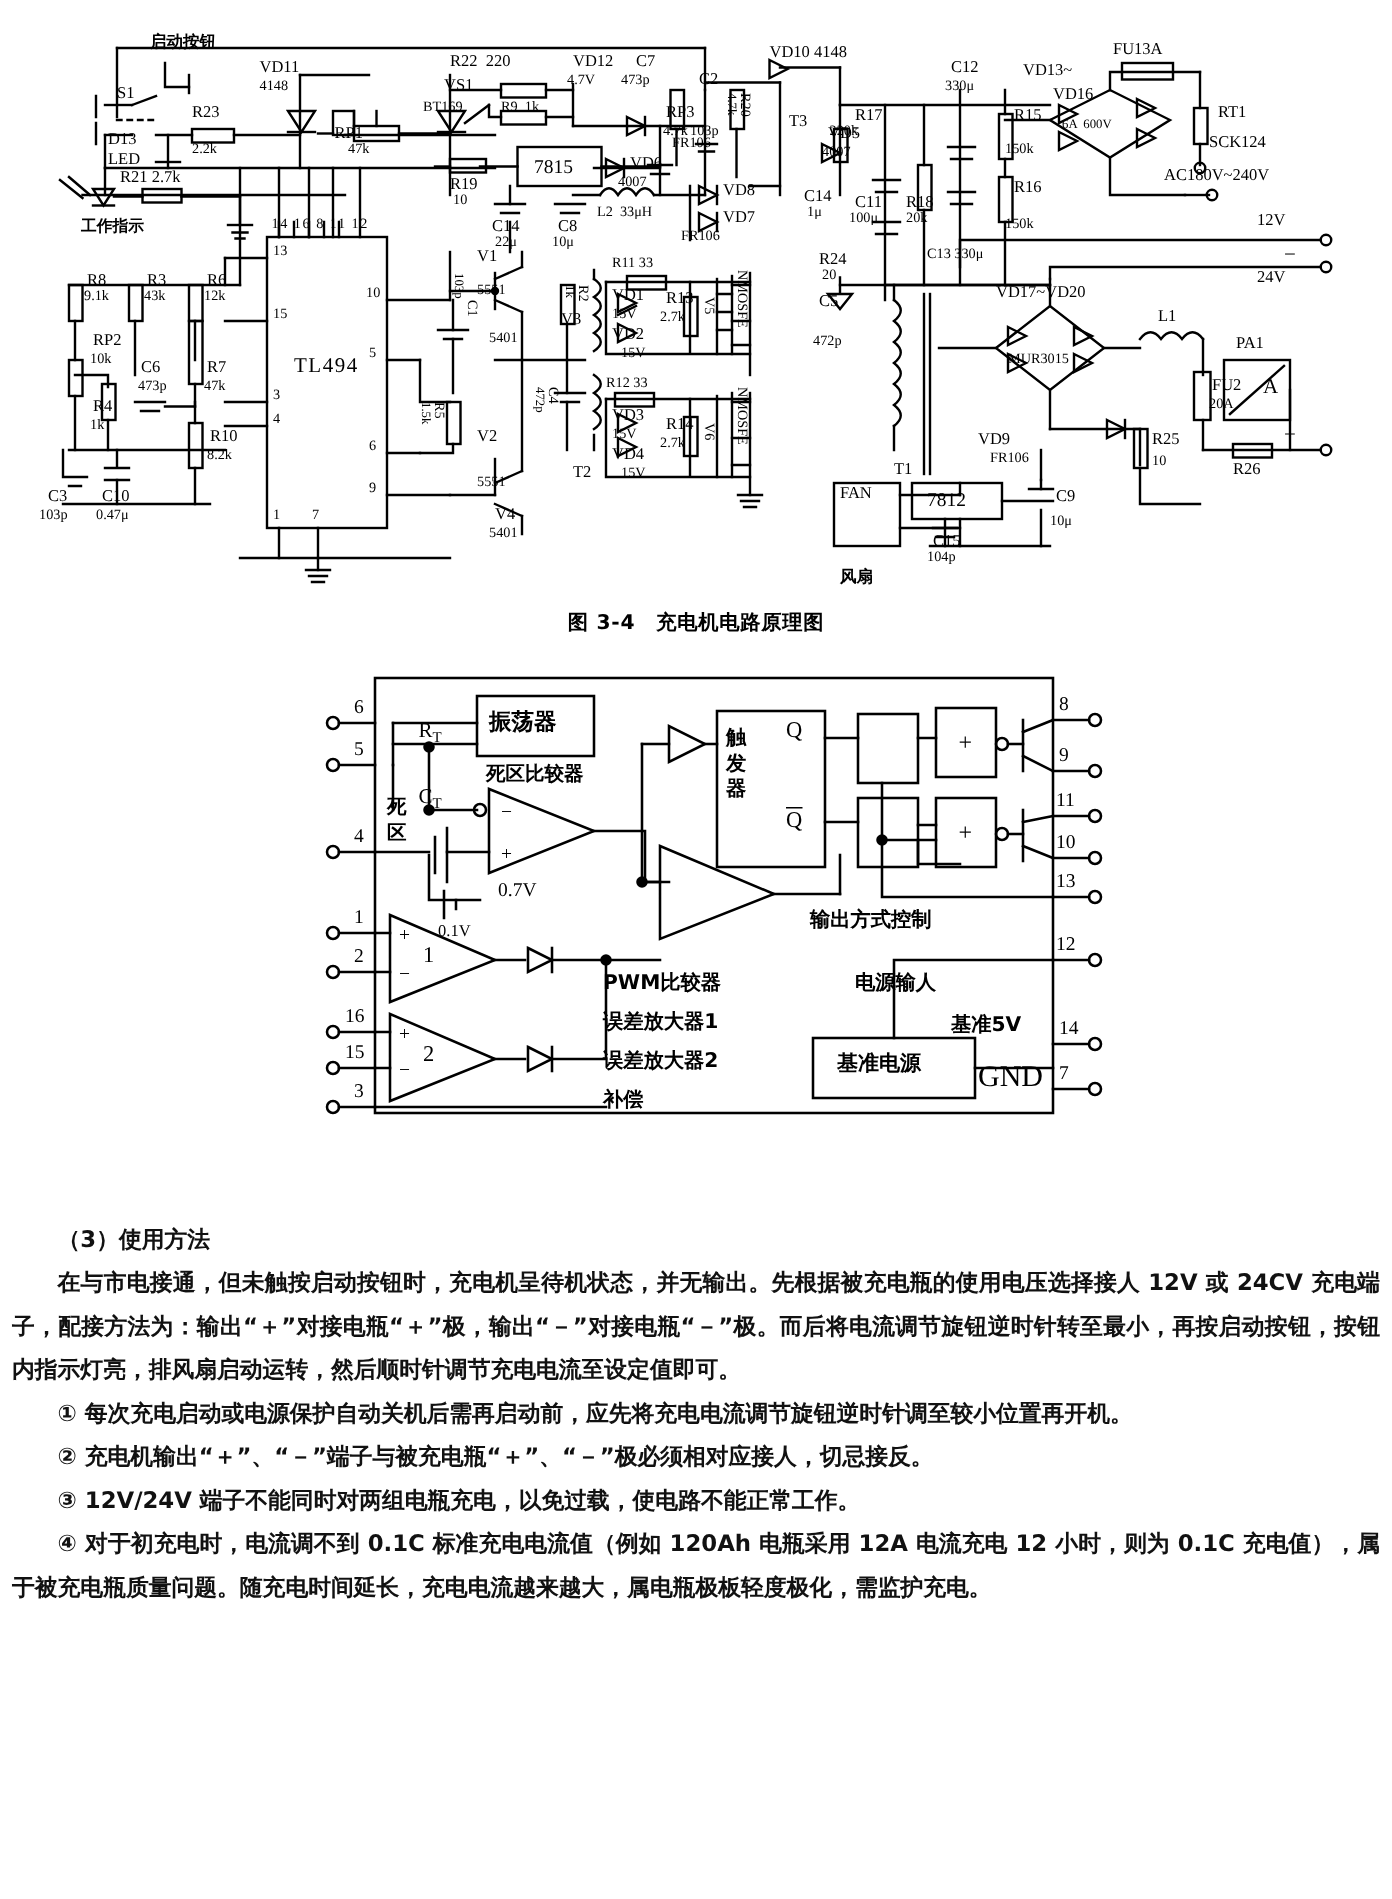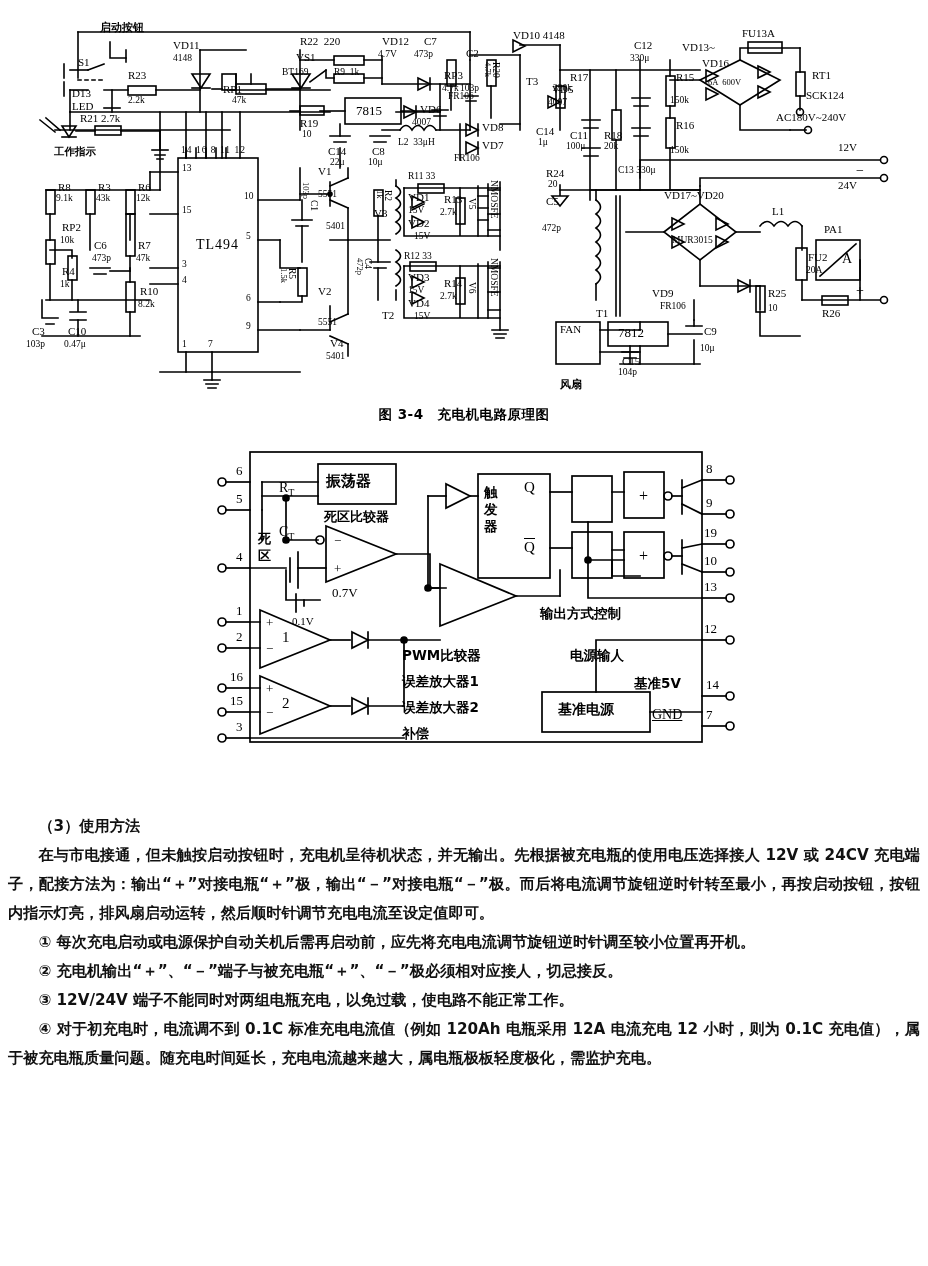--- a/index.html
+++ b/index.html
@@ -610,21 +610,21 @@
     <div class="lbl" style="left:236px;top:24px;font-size:13px;">6</div>
     <div class="lbl" style="left:236px;top:52px;font-size:13px;">5</div>
     <div class="lbl" style="left:236px;top:110px;font-size:13px;">4</div>
     <div class="lbl" style="left:236px;top:164px;font-size:13px;">1</div>
     <div class="lbl" style="left:236px;top:190px;font-size:13px;">2</div>
     <div class="lbl" style="left:230px;top:230px;font-size:13px;">16</div>
     <div class="lbl" style="left:230px;top:254px;font-size:13px;">15</div>
     <div class="lbl" style="left:236px;top:280px;font-size:13px;">3</div>
     <div class="lbl" style="left:706px;top:22px;font-size:13px;">8</div>
     <div class="lbl" style="left:706px;top:56px;font-size:13px;">9</div>
-    <div class="lbl" style="left:704px;top:86px;font-size:13px;">19</div>
+    <div class="lbl" style="left:704px;top:86px;font-size:13px;">11</div>
     <div class="lbl" style="left:704px;top:114px;font-size:13px;">10</div>
     <div class="lbl" style="left:704px;top:140px;font-size:13px;">13</div>
     <div class="lbl" style="left:704px;top:182px;font-size:13px;">12</div>
     <div class="lbl" style="left:706px;top:238px;font-size:13px;">14</div>
     <div class="lbl" style="left:706px;top:268px;font-size:13px;">7</div>
     <div class="lbl" style="left:258px;top:26px;font-size:14px;">
       <span>R</span><sub style="font-size:10px;">T</sub>
     </div>
     <div class="lbl" style="left:258px;top:70px;font-size:14px;">
       <span>C</span><sub style="font-size:10px;">T</sub>
@@ -651,21 +651,21 @@
 发
 器</div>
     <div class="lbl" style="left:524px;top:40px;font-size:15px;">Q</div>
     <div class="lbl" style="left:524px;top:98px;font-size:15px;border-top:1.5px solid #000;padding-top:1px;"><span>Q</span></div>
     <div class="lbl" style="left:639px;top:48px;font-size:16px;">+</div>
     <div class="lbl" style="left:639px;top:108px;font-size:16px;">+</div>
     <div class="lbl cn" style="left:540px;top:166px;font-size:13.5px;">输出方式控制</div>
     <div class="lbl cn" style="left:570px;top:208px;font-size:13.5px;">电源输人</div>
     <div class="lbl cn" style="left:558px;top:262px;font-size:14px;">基准电源</div>
     <div class="lbl cn" style="left:634px;top:236px;font-size:13.5px;">基准5V</div>
-    <div class="lbl" style="left:652px;top:268px;font-size:14px;text-decoration:underline;">GND</div>
+    <div class="lbl" style="left:652px;top:268px;font-size:20px;">GND</div>
 
   </div>
 
 
   <div class="body-text" style="top:812px;">
     <p class="ind">（3）使用方法</p>
     <p class="ind">在与市电接通，但未触按启动按钮时，充电机呈待机状态，并无输出。先根据被充电瓶的使用电压选择接人 12V 或 24CV 充电端子，配接方法为：输出“＋”对接电瓶“＋”极，输出“－”对接电瓶“－”极。而后将电流调节旋钮逆时针转至最小，再按启动按钮，按钮内指示灯亮，排风扇启动运转，然后顺时针调节充电电流至设定值即可。</p>
     <p class="ind">① 每次充电启动或电源保护自动关机后需再启动前，应先将充电电流调节旋钮逆时针调至较小位置再开机。</p>
     <p class="ind">② 充电机输出“＋”、“－”端子与被充电瓶“＋”、“－”极必须相对应接人，切忌接反。</p>
     <p class="ind">③ 12V/24V 端子不能同时对两组电瓶充电，以免过载，使电路不能正常工作。</p>

